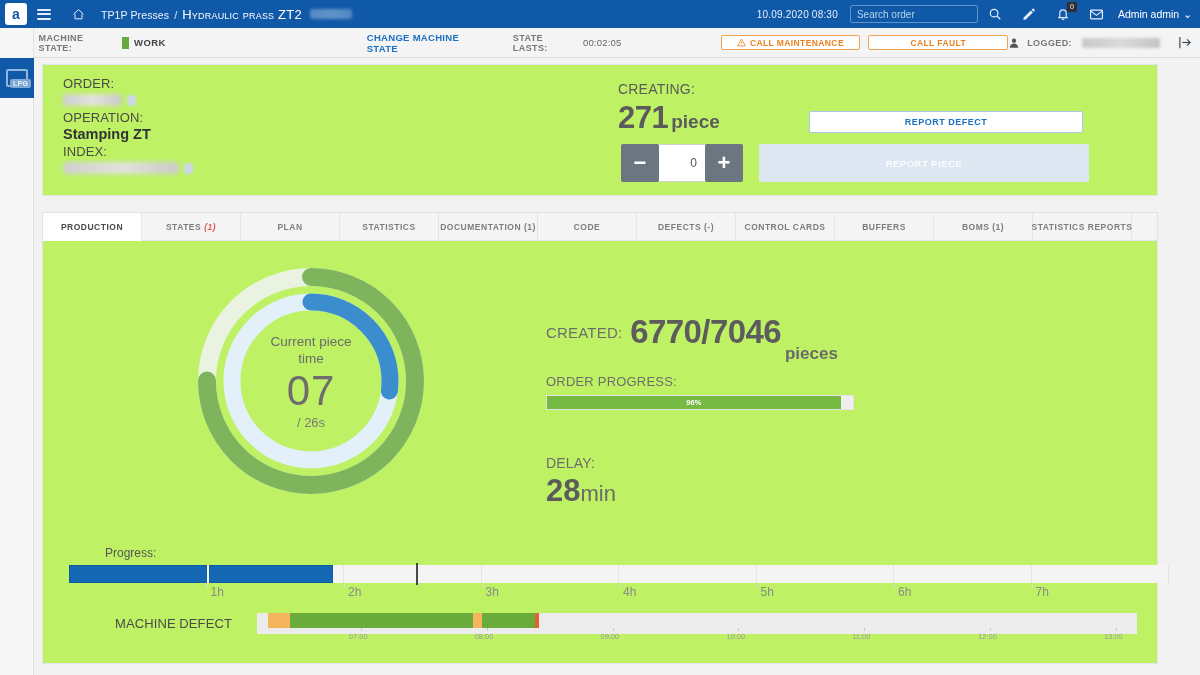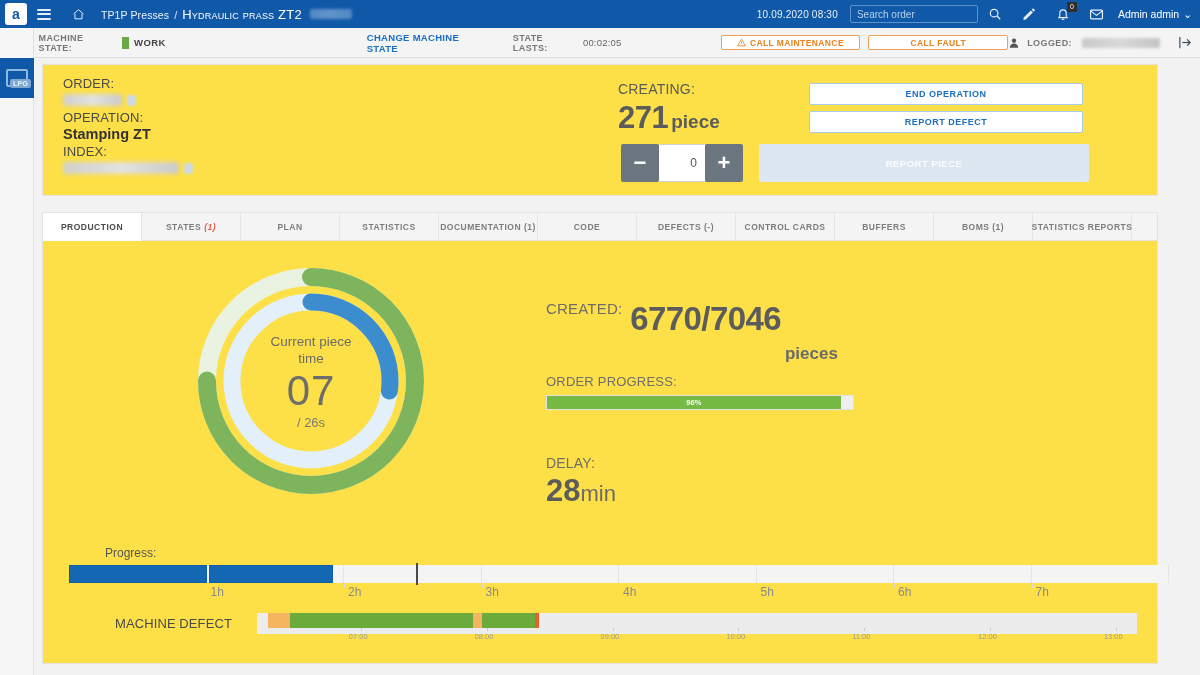--- a/index.html
+++ b/index.html
@@ -74,21 +74,21 @@
     display: flex; align-items: center; justify-content: center; gap: 4px; cursor: pointer;
   }
   .logged-redact {
     display: inline-block; width: 78px; height: 10px; border-radius: 2px;
     background: linear-gradient(90deg,#c9c9c9,#d9d9d9,#c4c4c4);
     filter: blur(1.8px); margin: 0 10px;
   }
 
   
   .card {
-    position: absolute; background: #fde047; border: 1px solid #e3e3e3;
+    position: absolute; background: #bef264; border: 1px solid #e3e3e3;
   }
   #order-card { left: 42px; top: 64px; width: 1116px; height: 132px; }
 
   .ord-lbl { font-size: 13px; color: #4a4a4a; letter-spacing: .1px; }
   .ord-val-strong { font-size: 14.5px; color: #333; font-weight: 700; }
   .redact-bar {
     display: inline-block; height: 12px; border-radius: 2px;
     background: linear-gradient(90deg,#cfcfcf,#e2e2e2,#cacaca);
     filter: blur(2.2px);
   }
@@ -338,21 +338,20 @@
       <span class="creating-unit">piece</span>
     </div>
   </div>
 
   <div class="stepper" style="position:absolute; left:578px; top:79px;">
     <div class="step-btn">−</div>
     <input class="step-input" value="0" style="">
     <div class="step-btn">+</div>
   </div>
 
-  <div class="outline-btn" style="position:absolute; left:766px; top:18px; width:274px;">END OPERATION</div>
   <div class="outline-btn" style="position:absolute; left:766px; top:46px; width:274px;">REPORT DEFECT</div>
   <div class="report-piece-btn" style="position:absolute; left:716px; top:79px; width:330px;">REPORT PIECE</div>
 </div>
 
 <div class="card" id="tabs-card">
   <div class="tabrow" id="tabrow">
       <div class="tab active">
         <span>PRODUCTION</span>
       </div>
       <div class="tab">
@@ -401,21 +400,21 @@
       <circle id="inner-arc" cx="120" cy="120" r="79" fill="none" stroke="#3c8dcd" stroke-width="17" stroke-linecap="round" transform="rotate(-90 120 120)" stroke-dasharray="134.02034260214057 496.37163926718733"></circle>
     </svg>
     <div class="donut-center">
       <div class="dc-title">Current piece</div>
       <div class="dc-title">time</div>
       <div class="dc-num">07</div>
       <div class="dc-sub">/ 26s</div>
     </div>
   </div>
 
-  <div style="position:absolute; left:503px; top:87px; display:flex; align-items:flex-start;">
+  <div style="position:absolute; left:503px; top:87px; display:flex; align-items:center;">
     <span class="created-lbl">CREATED:</span>
     <span class="created-num" style="margin-left:8px;">6770/7046</span>
     <span class="created-unit">pieces</span>
   </div>
 
   <div style="position:absolute; left:503px; top:161px;">
     <div class="op-lbl">ORDER PROGRESS:</div>
     <div class="op-track" style="margin-top:6px;">
       <div class="op-fill" id="op-fill" style="width: 96%; background: rgb(118, 185, 67);">
         <span>96%</span>

